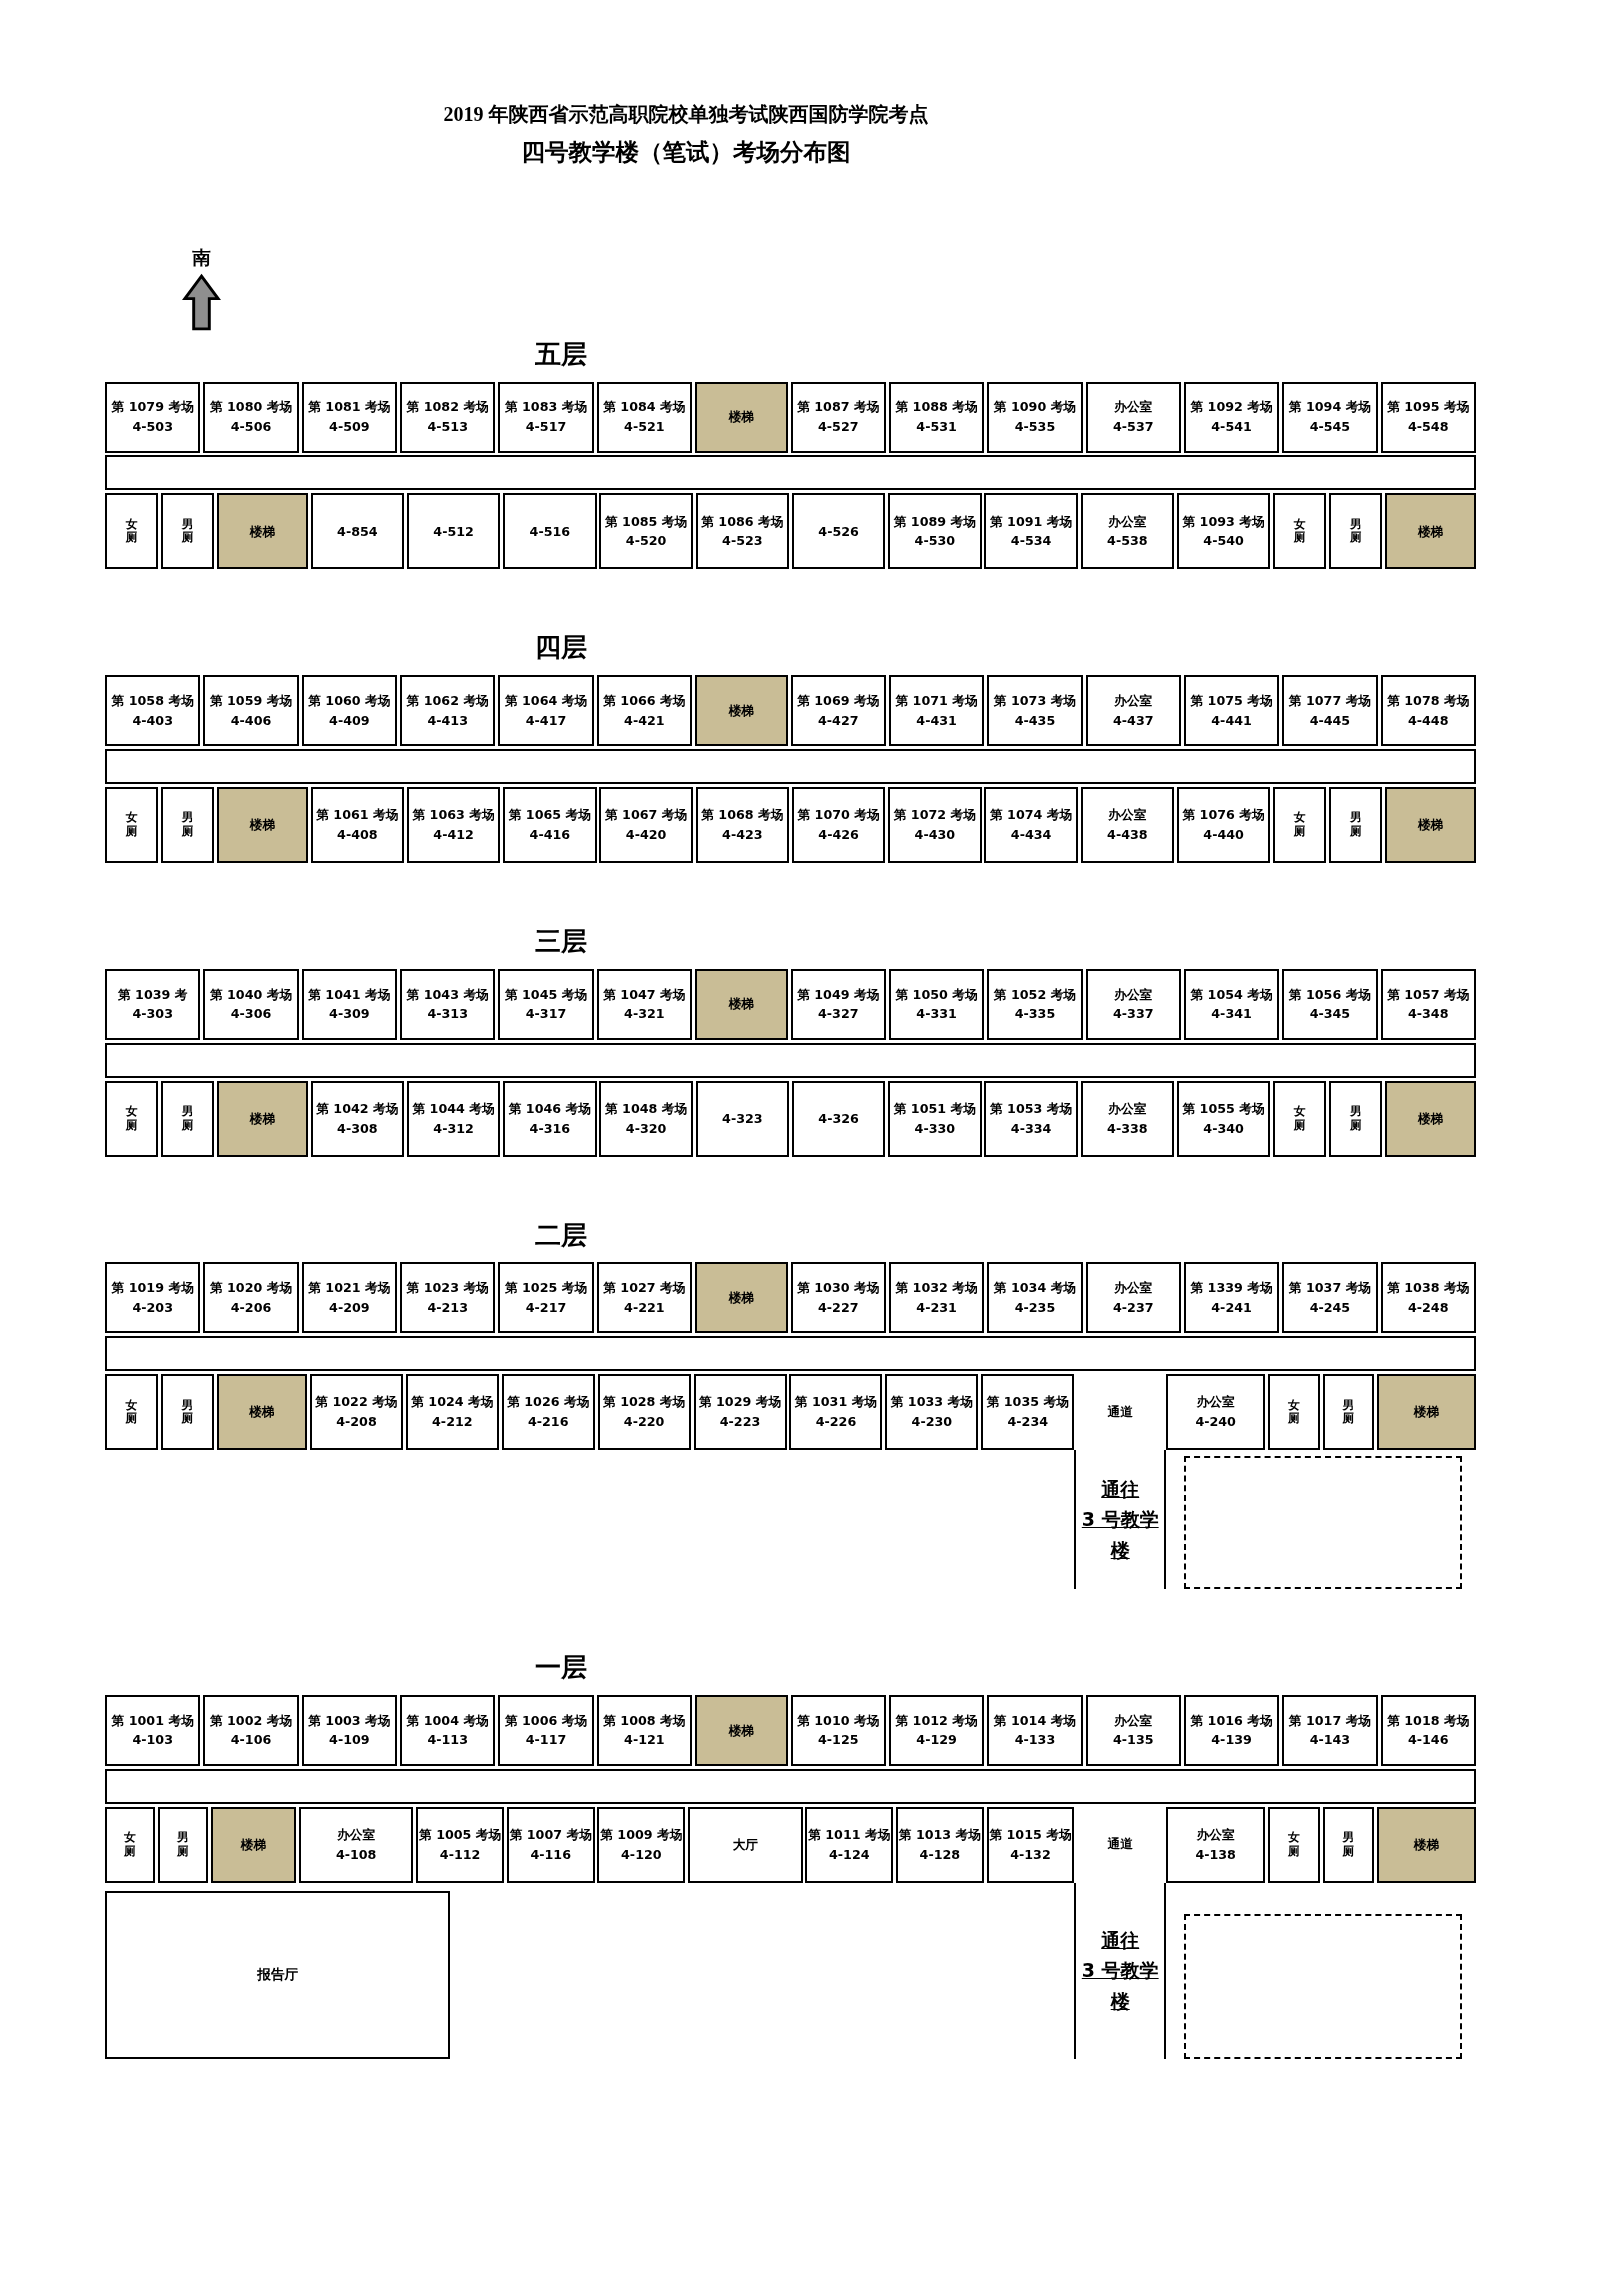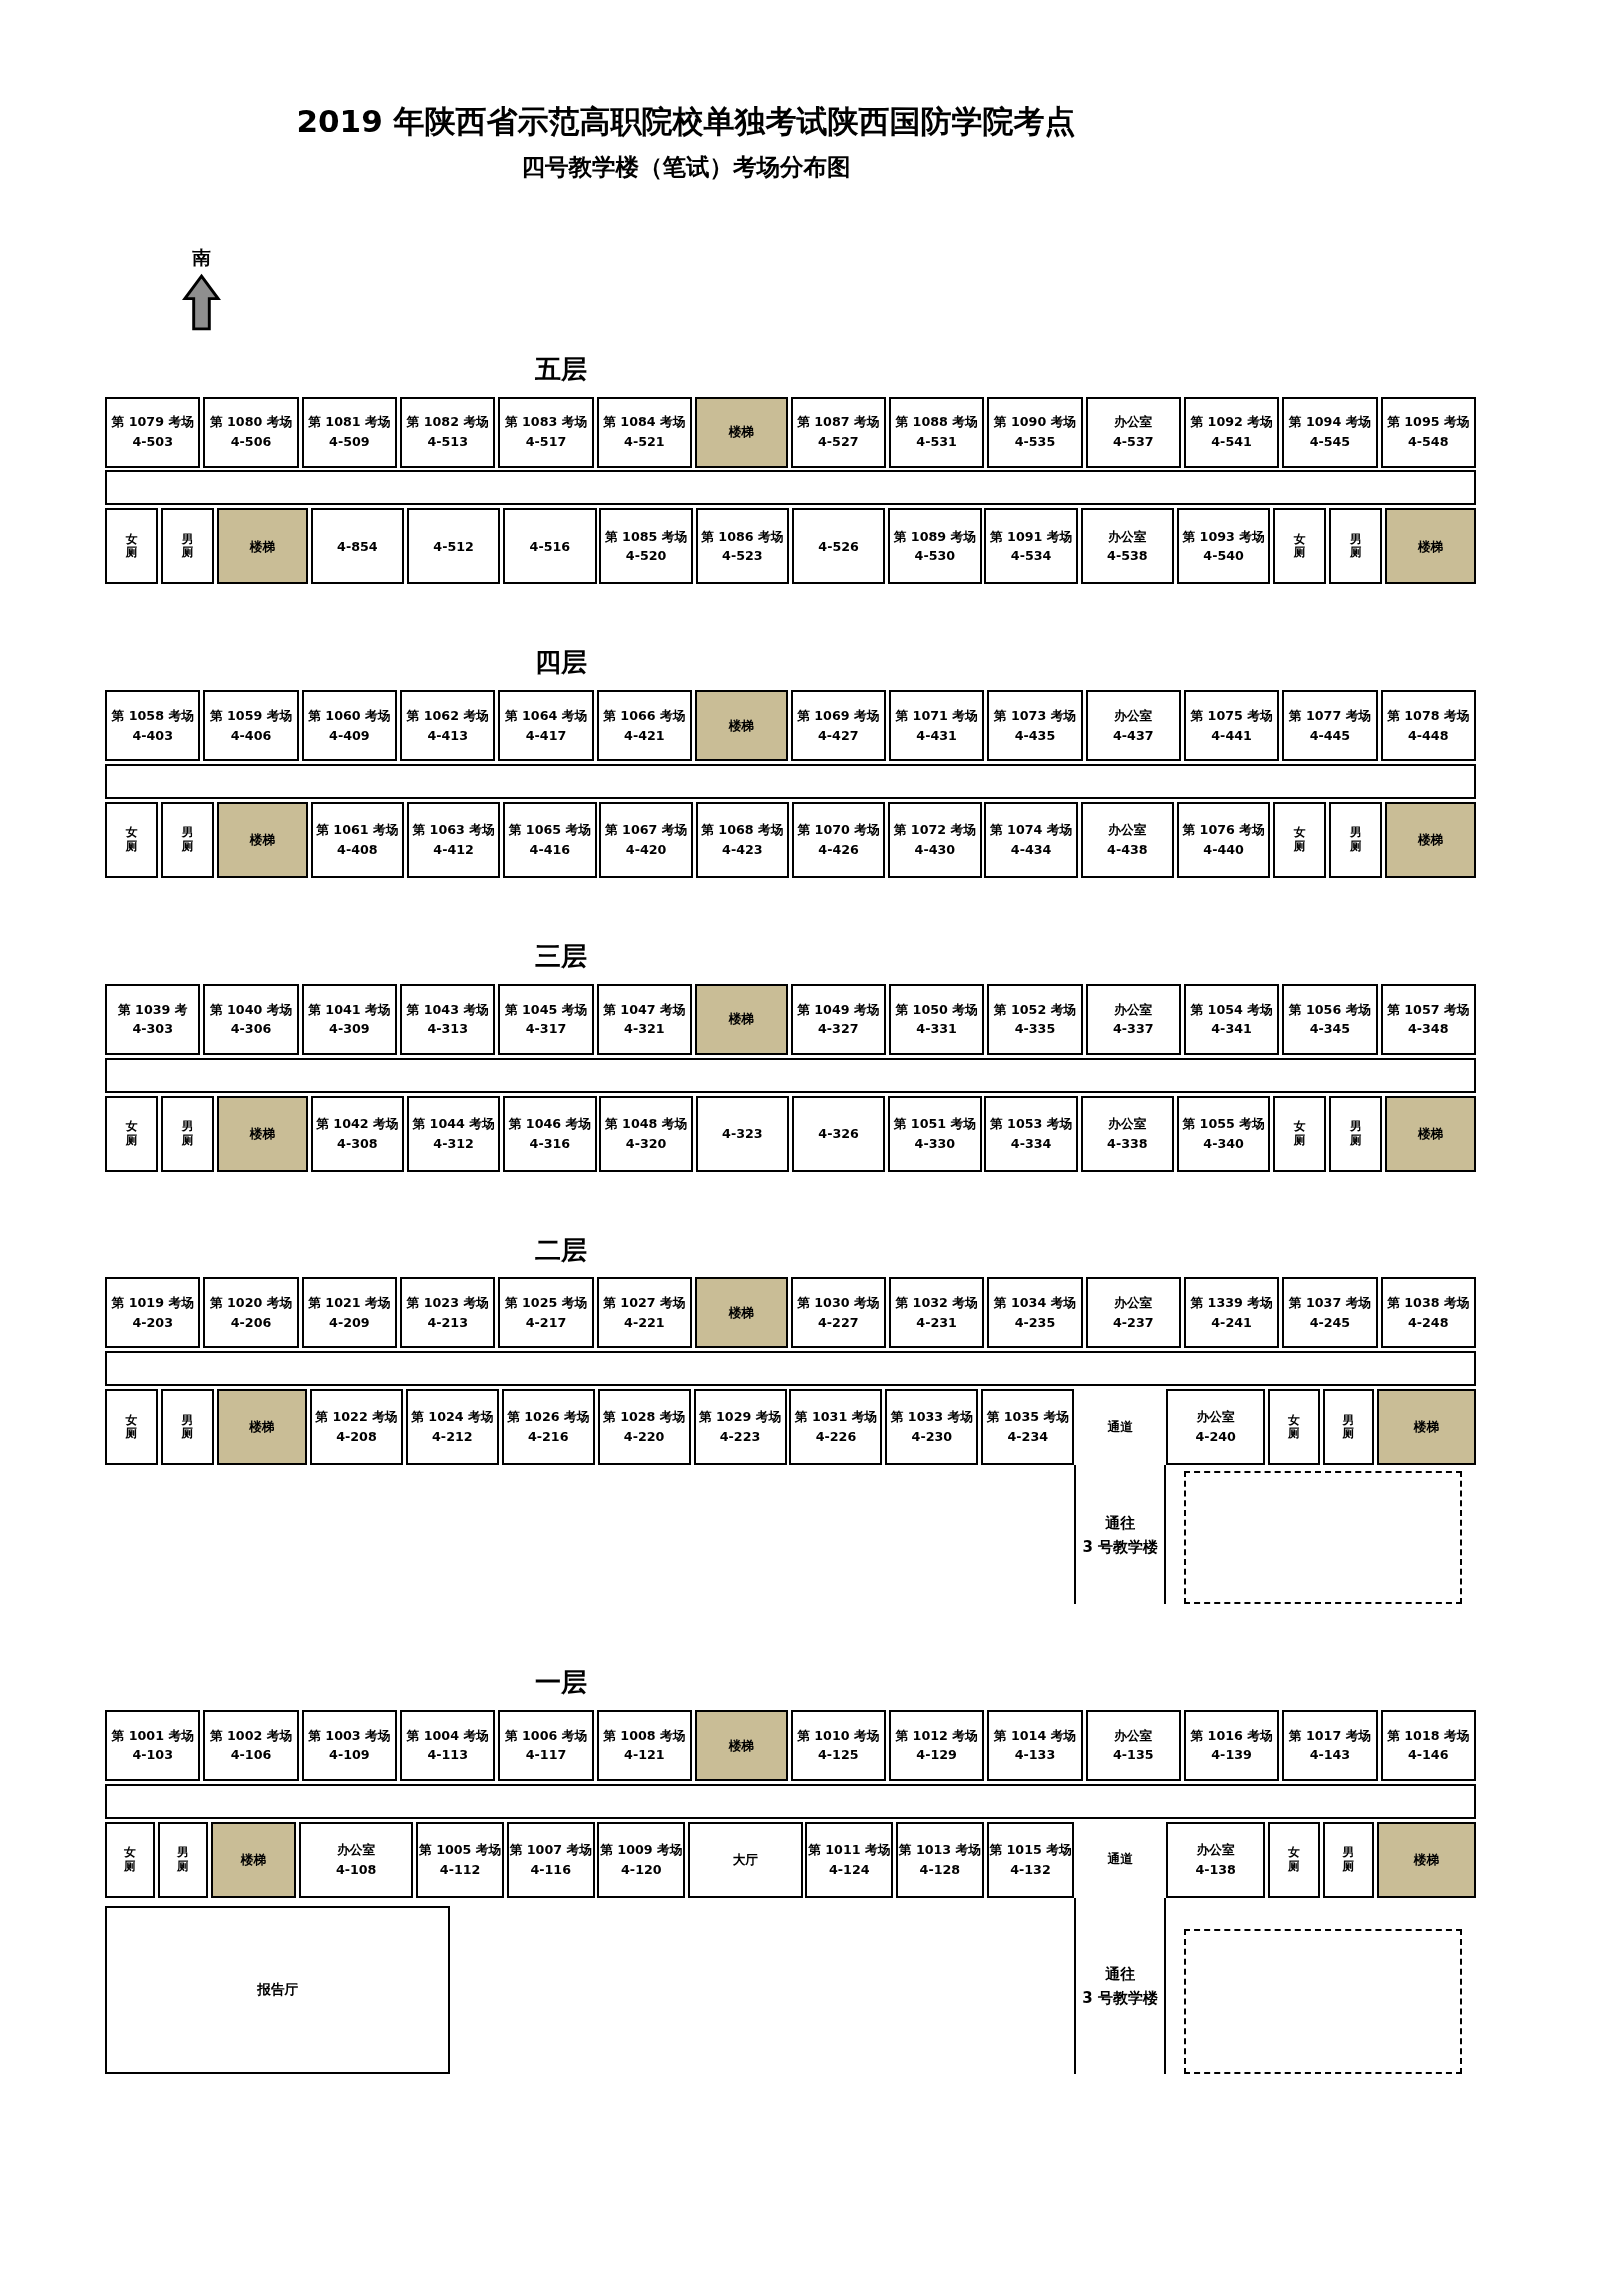--- a/index.html
+++ b/index.html
@@ -2,21 +2,21 @@
 <html style="--stair: #c9bd96;"><head>
 <meta charset="utf-8">
 <style>
   html,body{margin:0;padding:0;}
   body{
     width:1621px;height:2293px;background:#ffffff;color:#000;
     font-family:"DejaVu Sans","Liberation Sans",sans-serif;
     position:relative;overflow:hidden;
   }
   .header{padding-top:101px;}
-  .title1{width:1372px;text-align:center;font-size:31px;font-weight:bold;}
+  .title1{width:1372px;text-align:center;font-size:20px;font-weight:bold;font-family:Liberation Serif, serif;}
   .title2{width:1372px;text-align:center;font-size:23.5px;font-weight:bold;margin-top:7.8px;}
   .time{font-size:18.6px;font-weight:bold;margin-left:698px;margin-top:9.8px;}
   .compass{position:absolute;left:179px;top:245px;width:45px;text-align:center;}
   .compass-label{font-size:18.6px;font-weight:bold;margin-bottom:2px;}
   #floors{margin-left:105px;width:1371px;}
   .floor{margin-top:61px;}
   .floor:first-child{margin-top:169px;}
   .floor-label{width:912px;text-align:center;font-size:26px;font-weight:bold;margin-bottom:9.8px;}
   .row{display:flex;gap:2.9px;}
   .cell{
@@ -40,21 +40,21 @@
   .block-right .c-office,.block-right .c-stair{flex:1;}
   .lower{display:flex;height:139px;}
   .lower.tall{height:176px;}
   .lower-leftbox{
     width:25.2%;border:2px solid #000;box-sizing:border-box;margin-top:8px;
     display:flex;align-items:center;justify-content:center;font-weight:bold;font-size:13.7px;
   }
   .lower-channel{
     width:6.7%;border-left:2px solid #000;border-right:2px solid #000;box-sizing:border-box;
     display:flex;align-items:center;justify-content:center;text-align:center;
-    font-weight:bold;font-size:15px;white-space:pre-line;line-height:1.6;
+    font-weight:bold;font-size:19px;white-space:pre-line;line-height:1.6;text-decoration:underline;
   }
   .lower-right{width:22.6%;display:flex;}
   .dashed{flex:1;border:2px dashed #000;margin:5.9px 13.7px 0 17.6px;}
   .lower.tall .dashed{margin-top:31px;}
   .l1,.l2{width:100%;}
 </style>
 </head>
 <body>
 
 <div class="header">

